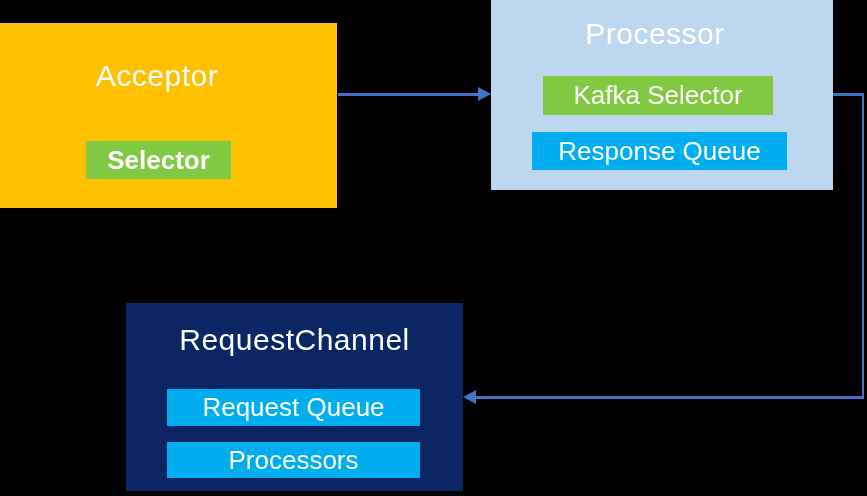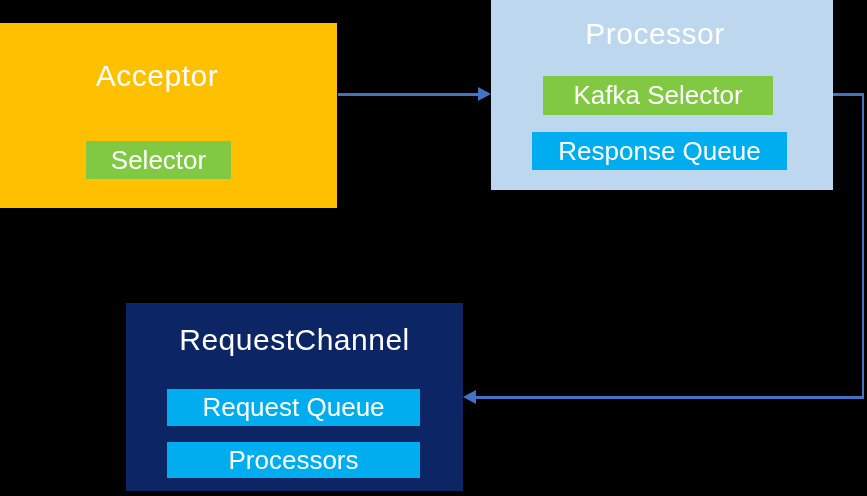--- a/index.html
+++ b/index.html
@@ -37,21 +37,21 @@
     align-items: center;
     justify-content: center;
     color: var(--text, #fff);
     font-size: 26px;
     font-weight: 400;
     white-space: nowrap;
   }
   
   #acceptor { left: 0; top: 0; width: 337px; height: 185px; background: var(--acceptor-fill); margin-top: 23px; }
   #acceptor .node-title { top: 36px; width: 314px; }
-  #badge-selector { left: 86px; top: 118px; width: 145px; height: 38px; background: var(--green-badge); }
+  #badge-selector { left: 86px; top: 118px; width: 145px; height: 38px; background: var(--green-badge); font-weight: bold; }
   
   #processor { left: 491px; top: 0; width: 342px; height: 190px; background: var(--processor-fill); }
   #processor .node-title { top: 17px; width: 328px; }
   #badge-kafka-selector { left: 52px; top: 76px; width: 230px; height: 39px; background: var(--green-badge); }
   #badge-response-queue { left: 41px; top: 132px; width: 255px; height: 38px; background: var(--cyan-badge); }
   
   #request-channel { left: 126px; top: 303px; width: 337px; height: 188px; background: var(--request-channel-fill); }
   #request-channel .node-title { top: 20px; }
   #badge-request-queue { left: 41px; top: 86px; width: 253px; height: 37px; background: var(--cyan-badge); }
   #badge-processors { left: 41px; top: 139px; width: 253px; height: 36px; background: var(--cyan-badge); }

